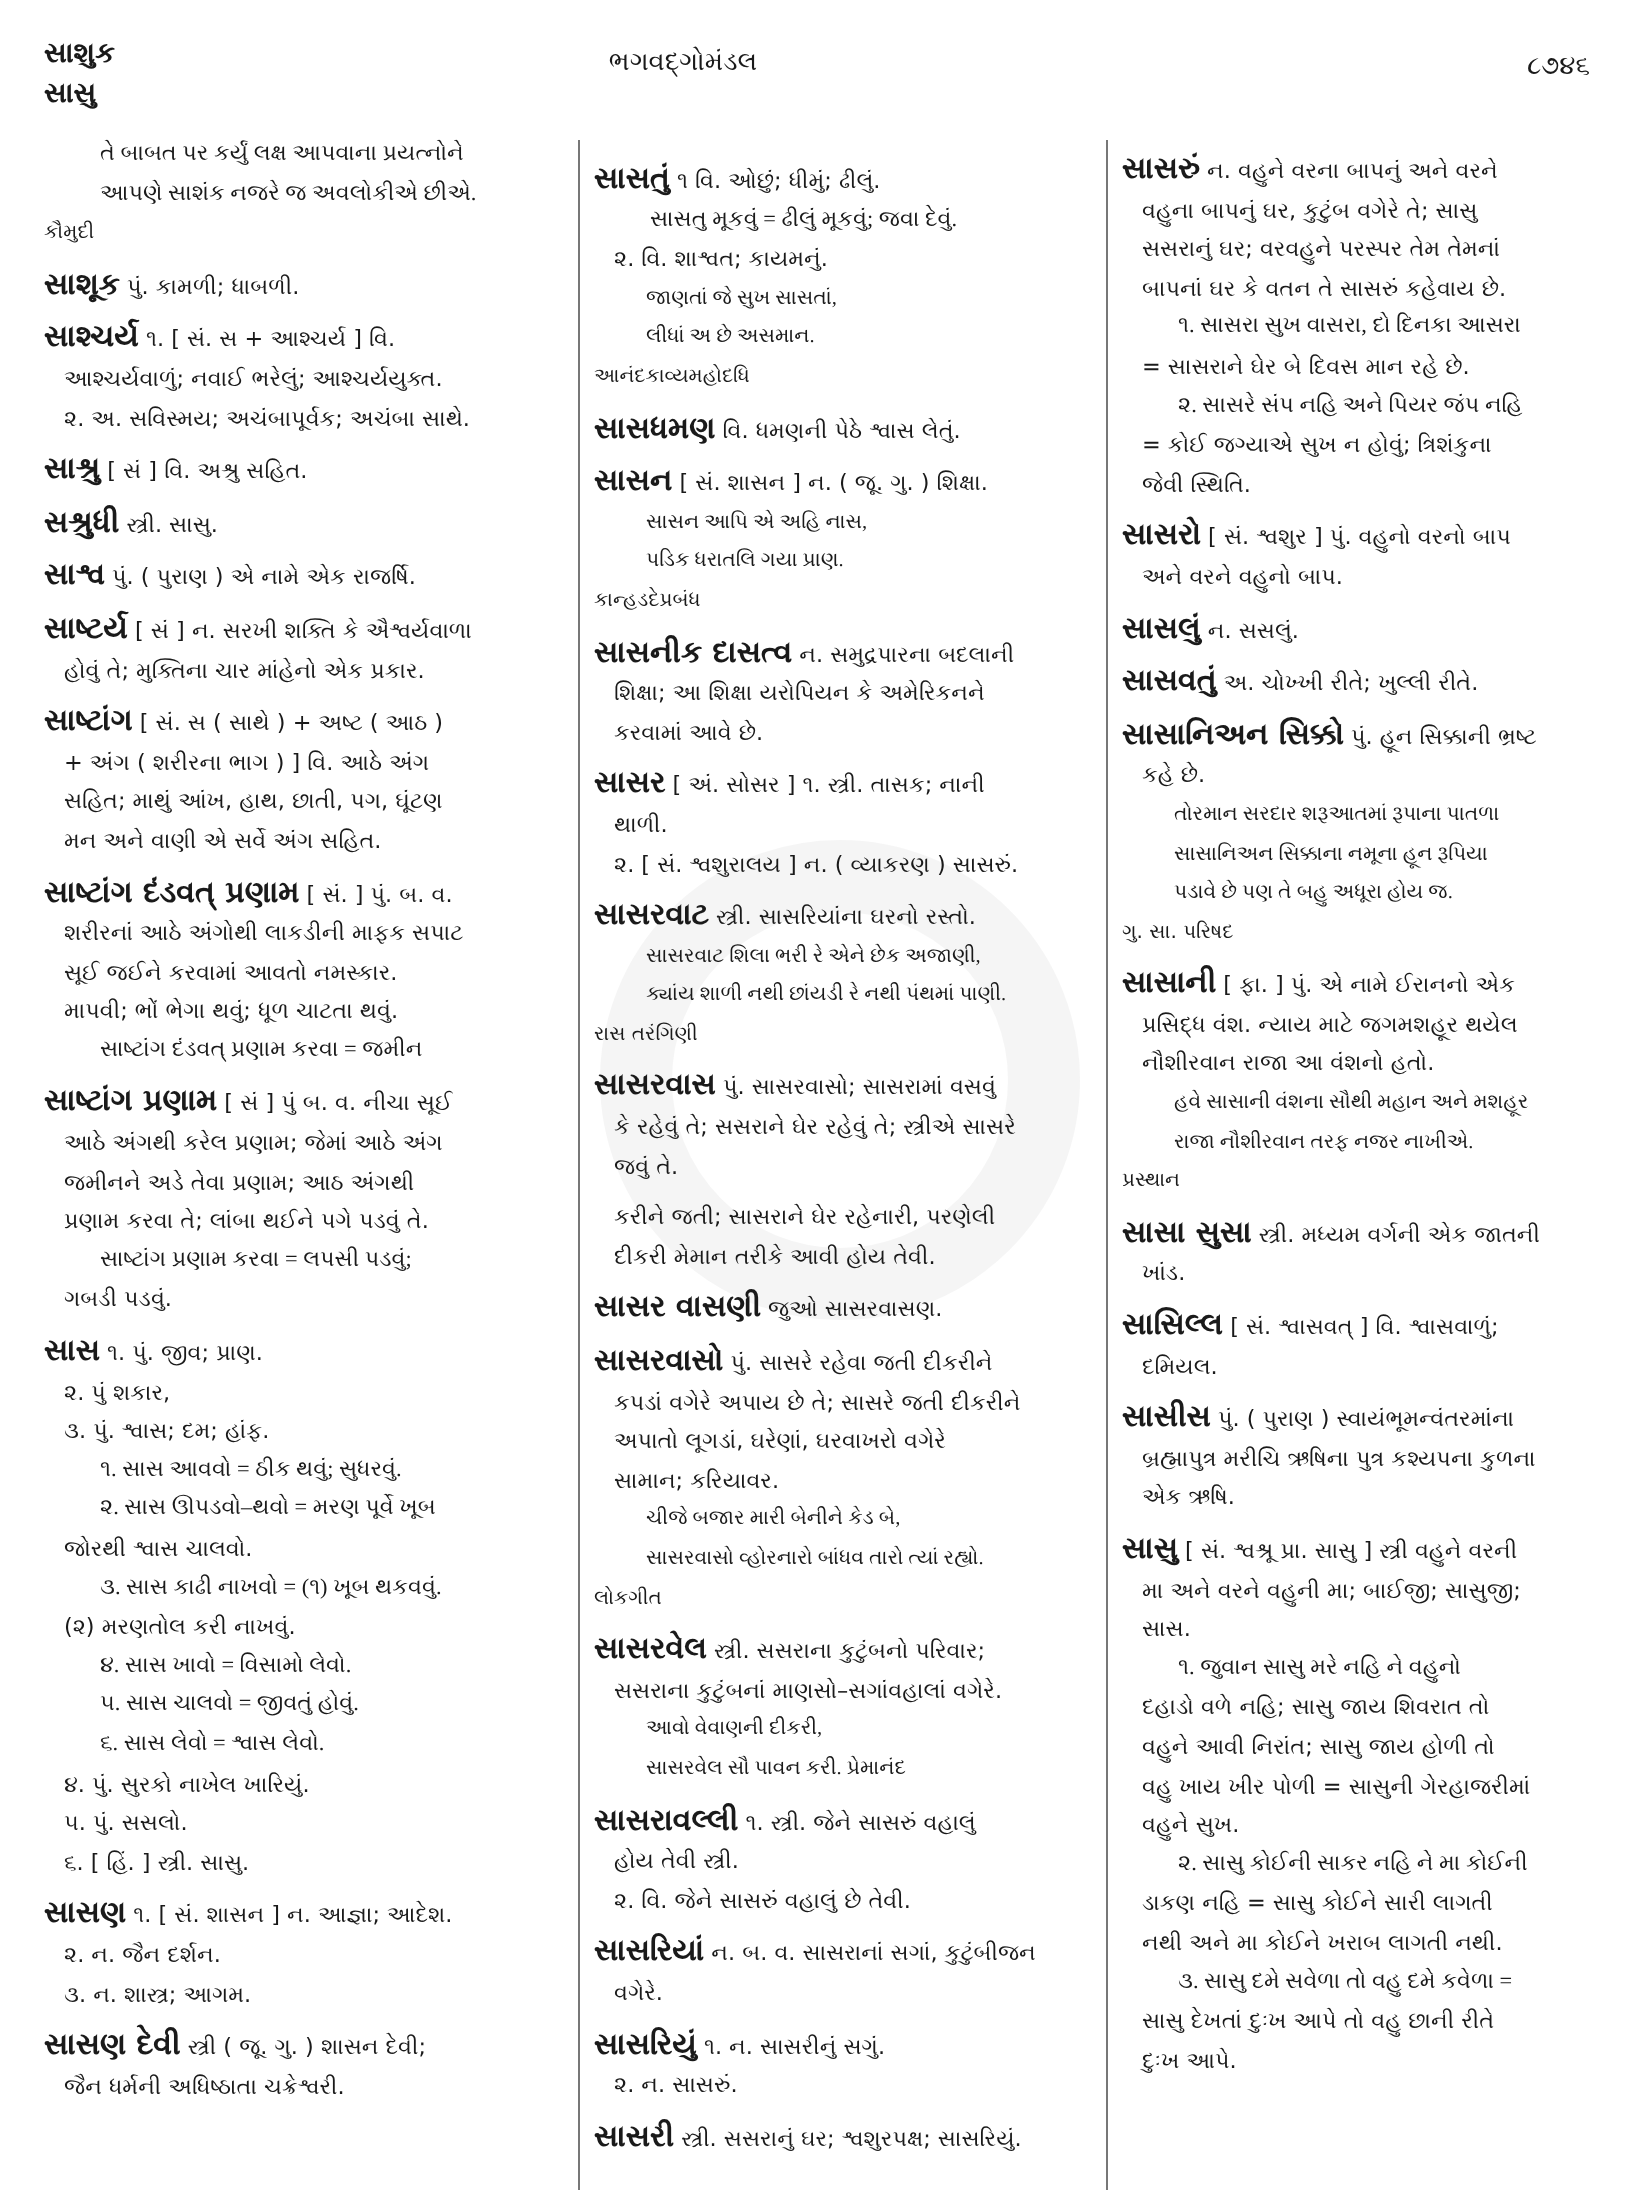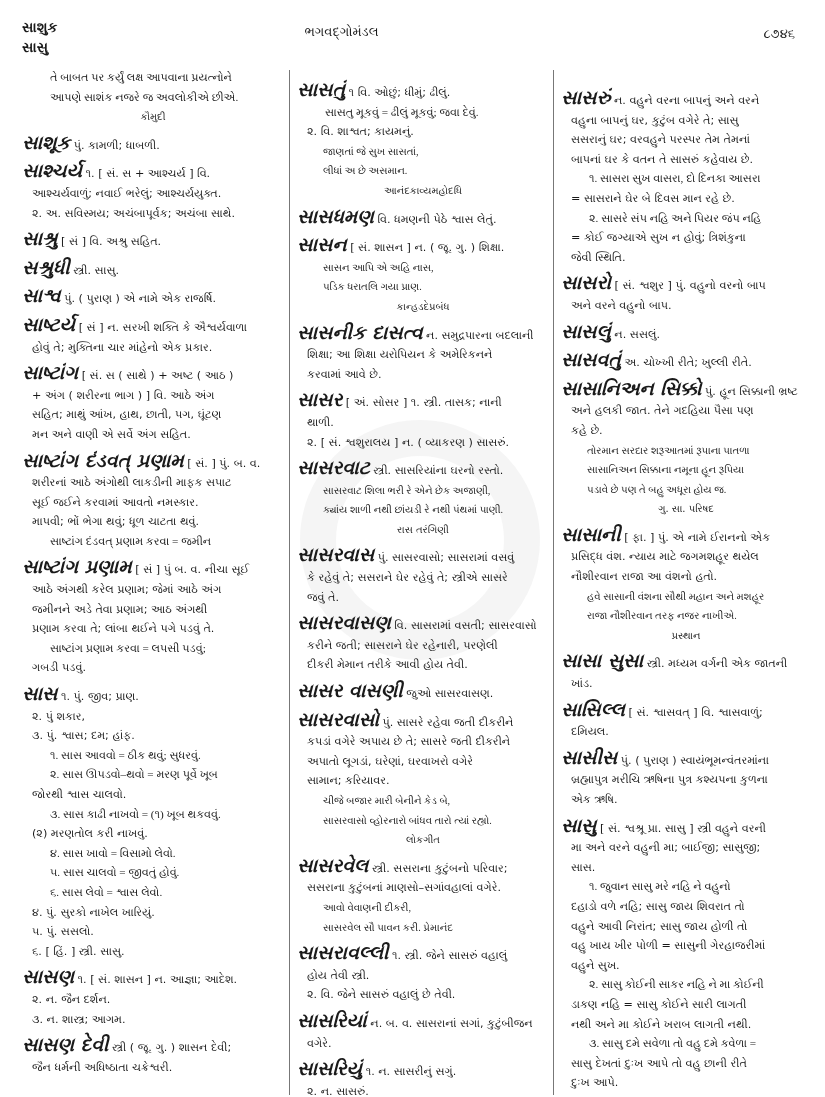--- a/index.html
+++ b/index.html
@@ -9,31 +9,31 @@
   }
   .page { position:absolute; left:0; top:0; width:825px; height:1097px; }
   .guide { position:absolute; left:22px; font-weight:bold; font-size:14px; line-height:18px; }
   .guide.top { top:18px; }
   .guide.bottom { top:38px; }
   .runhead { position:absolute; top:24px; left:0; width:683px; text-align:center; font-size:13px; }
   .pagenum { position:absolute; top:26px; right:30px; font-size:13px; }
   .col { position:absolute; top:66px; font-size:11.2px; line-height:19.6px; }
   .col1 { left:22px; width:262px; top:68px; }
   .col2 { left:297px; width:252px; top:80px; }
-  .col3 { left:561px; width:250px; top:88px; }
+  .col3 { left:561px; width:250px; top:75px; }
   .rule { position:absolute; width:1px; background:#777; }
   .rule1 { left:289px; top:70px; height:1025px; }
   .rule2 { left:553px; top:70px; height:1025px; }
   .entry { margin:0 0 6px 0; text-indent:0; }
-  .entry .hw { font-weight:bold; font-size:19px;font-style:italic; }
+  .entry .hw { font-weight:bold; font-size:15px; }
   .line { display:block; }
   .ind1 { padding-left:10px; }
   .ind2 { padding-left:28px;font-family:Liberation Serif, serif; }
   .quote { display:block; padding-left:26px; font-size:10.2px;font-family:Liberation Serif, serif; }
-  .src { display:block; text-align:center; font-size:10px; }
+  .src { display:block; text-align:left; font-size:10px; }
   .watermark {
     position:absolute; left:300px; top:420px; width:240px; height:240px;
     border-radius:50%; border:36px solid rgba(200,200,200,0.18); box-sizing:border-box;
     pointer-events:none;
   }
 </style>
 </head>
 <body>
 
 <div class="page">
@@ -154,21 +154,20 @@
         <span class="quote">સાસરવાટ શિલા ભરી રે એને છેક અજાણી,</span>
         <span class="quote">ક્યાંય શાળી નથી છાંયડી રે નથી પંથમાં પાણી.</span>
         <span class="src">રાસ તરંગિણી</span>
       </div>
       <div class="entry">
         <span class="line"><span class="hw">સાસરવાસ</span><span> પું. સાસરવાસો; સાસરામાં વસવું</span></span>
         <span class="line ind1">કે રહેવું તે; સસરાને ઘેર રહેવું તે; સ્ત્રીએ સાસરે</span>
         <span class="line ind1">જવું તે.</span>
       </div>
       <div class="entry">
-        <span class="line"><span class="hw">સાસરવાસણ</span><span> વિ. સાસરામાં વસતી; સાસરવાસો</span></span>
         <span class="line ind1">કરીને જતી; સાસરાને ઘેર રહેનારી, પરણેલી</span>
         <span class="line ind1">દીકરી મેમાન તરીકે આવી હોય તેવી.</span>
       </div>
       <div class="entry">
         <span class="line"><span class="hw">સાસર વાસણી</span><span> જુઓ સાસરવાસણ.</span></span>
       </div>
       <div class="entry">
         <span class="line"><span class="hw">સાસરવાસો</span><span> પું. સાસરે રહેવા જતી દીકરીને</span></span>
         <span class="line ind1">કપડાં વગેરે અપાય છે તે; સાસરે જતી દીકરીને</span>
         <span class="line ind1">અપાતો લૂગડાં, ઘરેણાં, ઘરવાખરો વગેરે</span>
@@ -217,21 +216,20 @@
         <span class="line ind1">અને વરને વહુનો બાપ.</span>
       </div>
       <div class="entry">
         <span class="line"><span class="hw">સાસલું</span><span> ન. સસલું.</span></span>
       </div>
       <div class="entry">
         <span class="line"><span class="hw">સાસવતું</span><span> અ. ચોખ્ખી રીતે; ખુલ્લી રીતે.</span></span>
       </div>
       <div class="entry">
         <span class="line"><span class="hw">સાસાનિઅન સિક્કો</span><span> પું. હૂન સિક્કાની ભ્રષ્ટ</span></span>
-        <span class="line ind1">અને હલકી જાત. તેને ગદહિયા પૈસા પણ</span>
         <span class="line ind1">કહે છે.</span>
         <span class="quote">તોરમાન સરદાર શરૂઆતમાં રૂપાના પાતળા</span>
         <span class="quote">સાસાનિઅન સિક્કાના નમૂના હૂન રૂપિયા</span>
         <span class="quote">પડાવે છે પણ તે બહુ અધૂરા હોય જ.</span>
         <span class="src">ગુ. સા. પરિષદ</span>
       </div>
       <div class="entry">
         <span class="line"><span class="hw">સાસાની</span><span> [ ફા. ] પું. એ નામે ઈરાનનો એક</span></span>
         <span class="line ind1">પ્રસિદ્ધ વંશ. ન્યાય માટે જગમશહૂર થયેલ</span>
         <span class="line ind1">નૌશીરવાન રાજા આ વંશનો હતો.</span>

